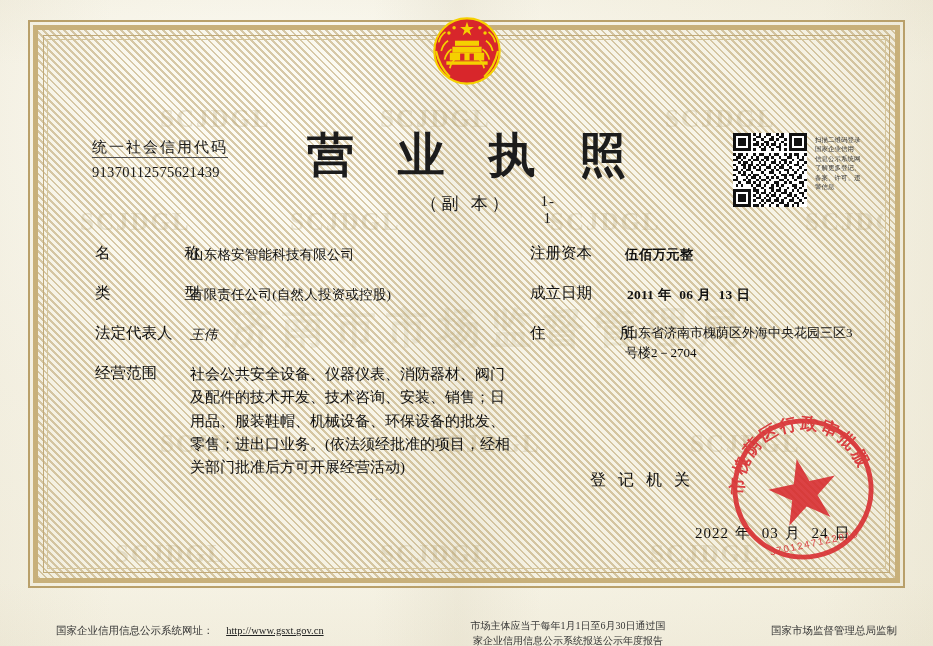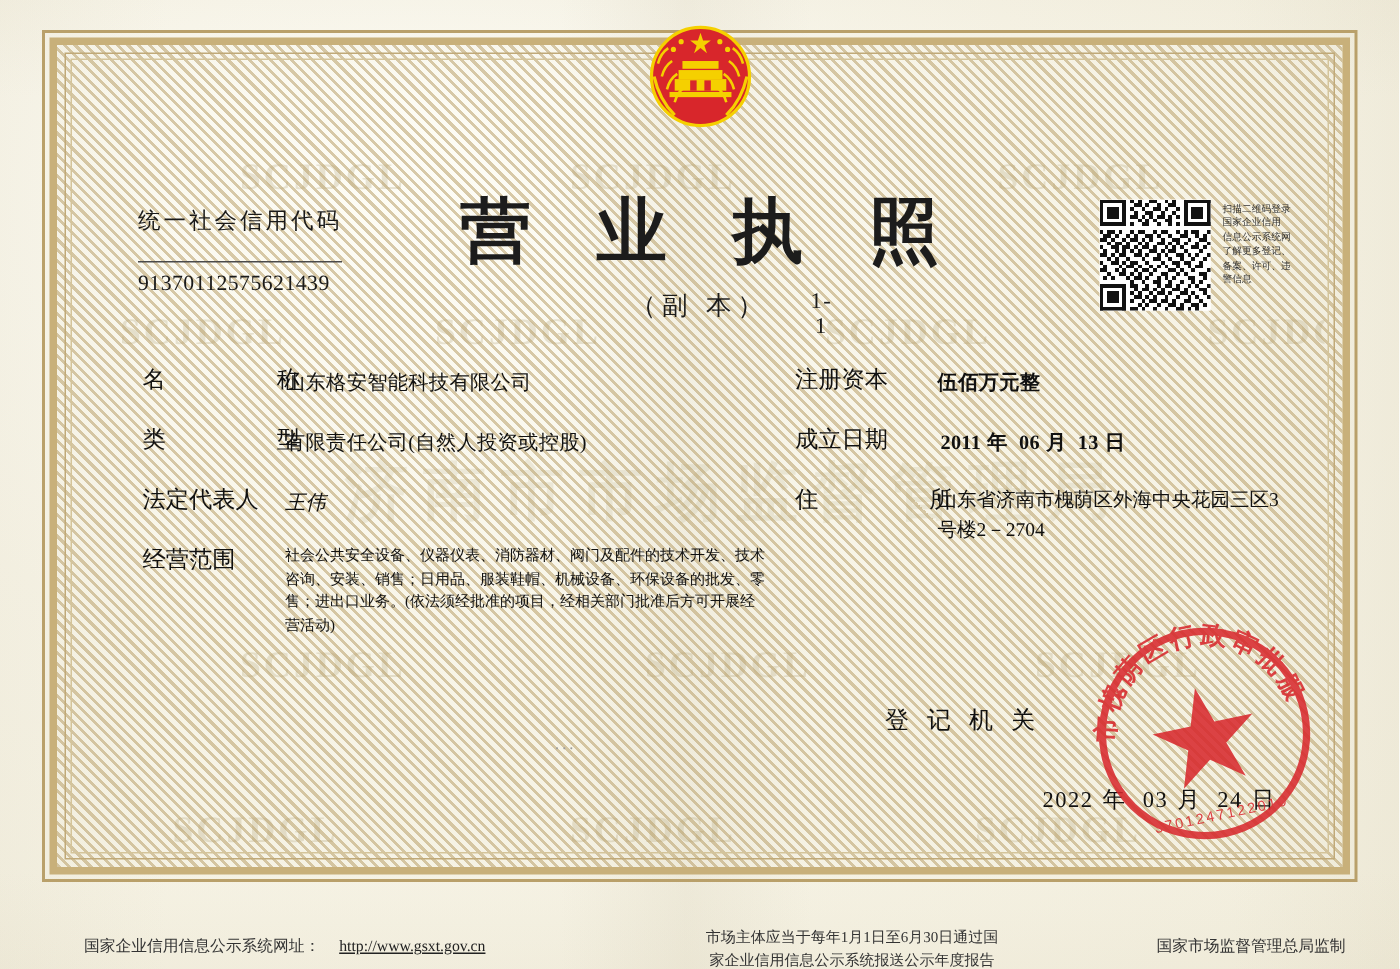--- a/index.html
+++ b/index.html
@@ -136,21 +136,21 @@
     position: absolute;
     left: 92px;
     top: 138px;
     z-index: 4;
   }
   .credit-label {
     font-size: 15px;
     letter-spacing: 2px;
     color: #1a1a1a;
     border-bottom: 1px solid #4a4a4a;
-    padding-bottom: 17px;
+    padding-bottom: 0;
     display: inline-block;
   }
   .credit-value {
     margin-top: 6px;
     font-size: 14.5px;
     letter-spacing: 0.3px;
     font-family: "Liberation Serif", serif;
   }
 
   
@@ -205,21 +205,21 @@
   }
   .lbl-l { left: 95px; width: 105px; display: flex; justify-content: space-between; }
   .val-l { left: 190px; }
   .lbl-r { left: 530px; width: 105px; display: flex; justify-content: space-between; }
   .val-r { left: 625px; font-weight: bold; }
 
   .scope-text {
     position: absolute;
     left: 190px;
     width: 320px;
-    font-size: 10px;
+    font-size: 15px;
     line-height: 1.55;
     letter-spacing: 0px;
     color: #111;
     white-space: normal;
   }
   .addr-text {
     position: absolute;
     left: 625px;
     width: 240px;
     font-size: 13px;

